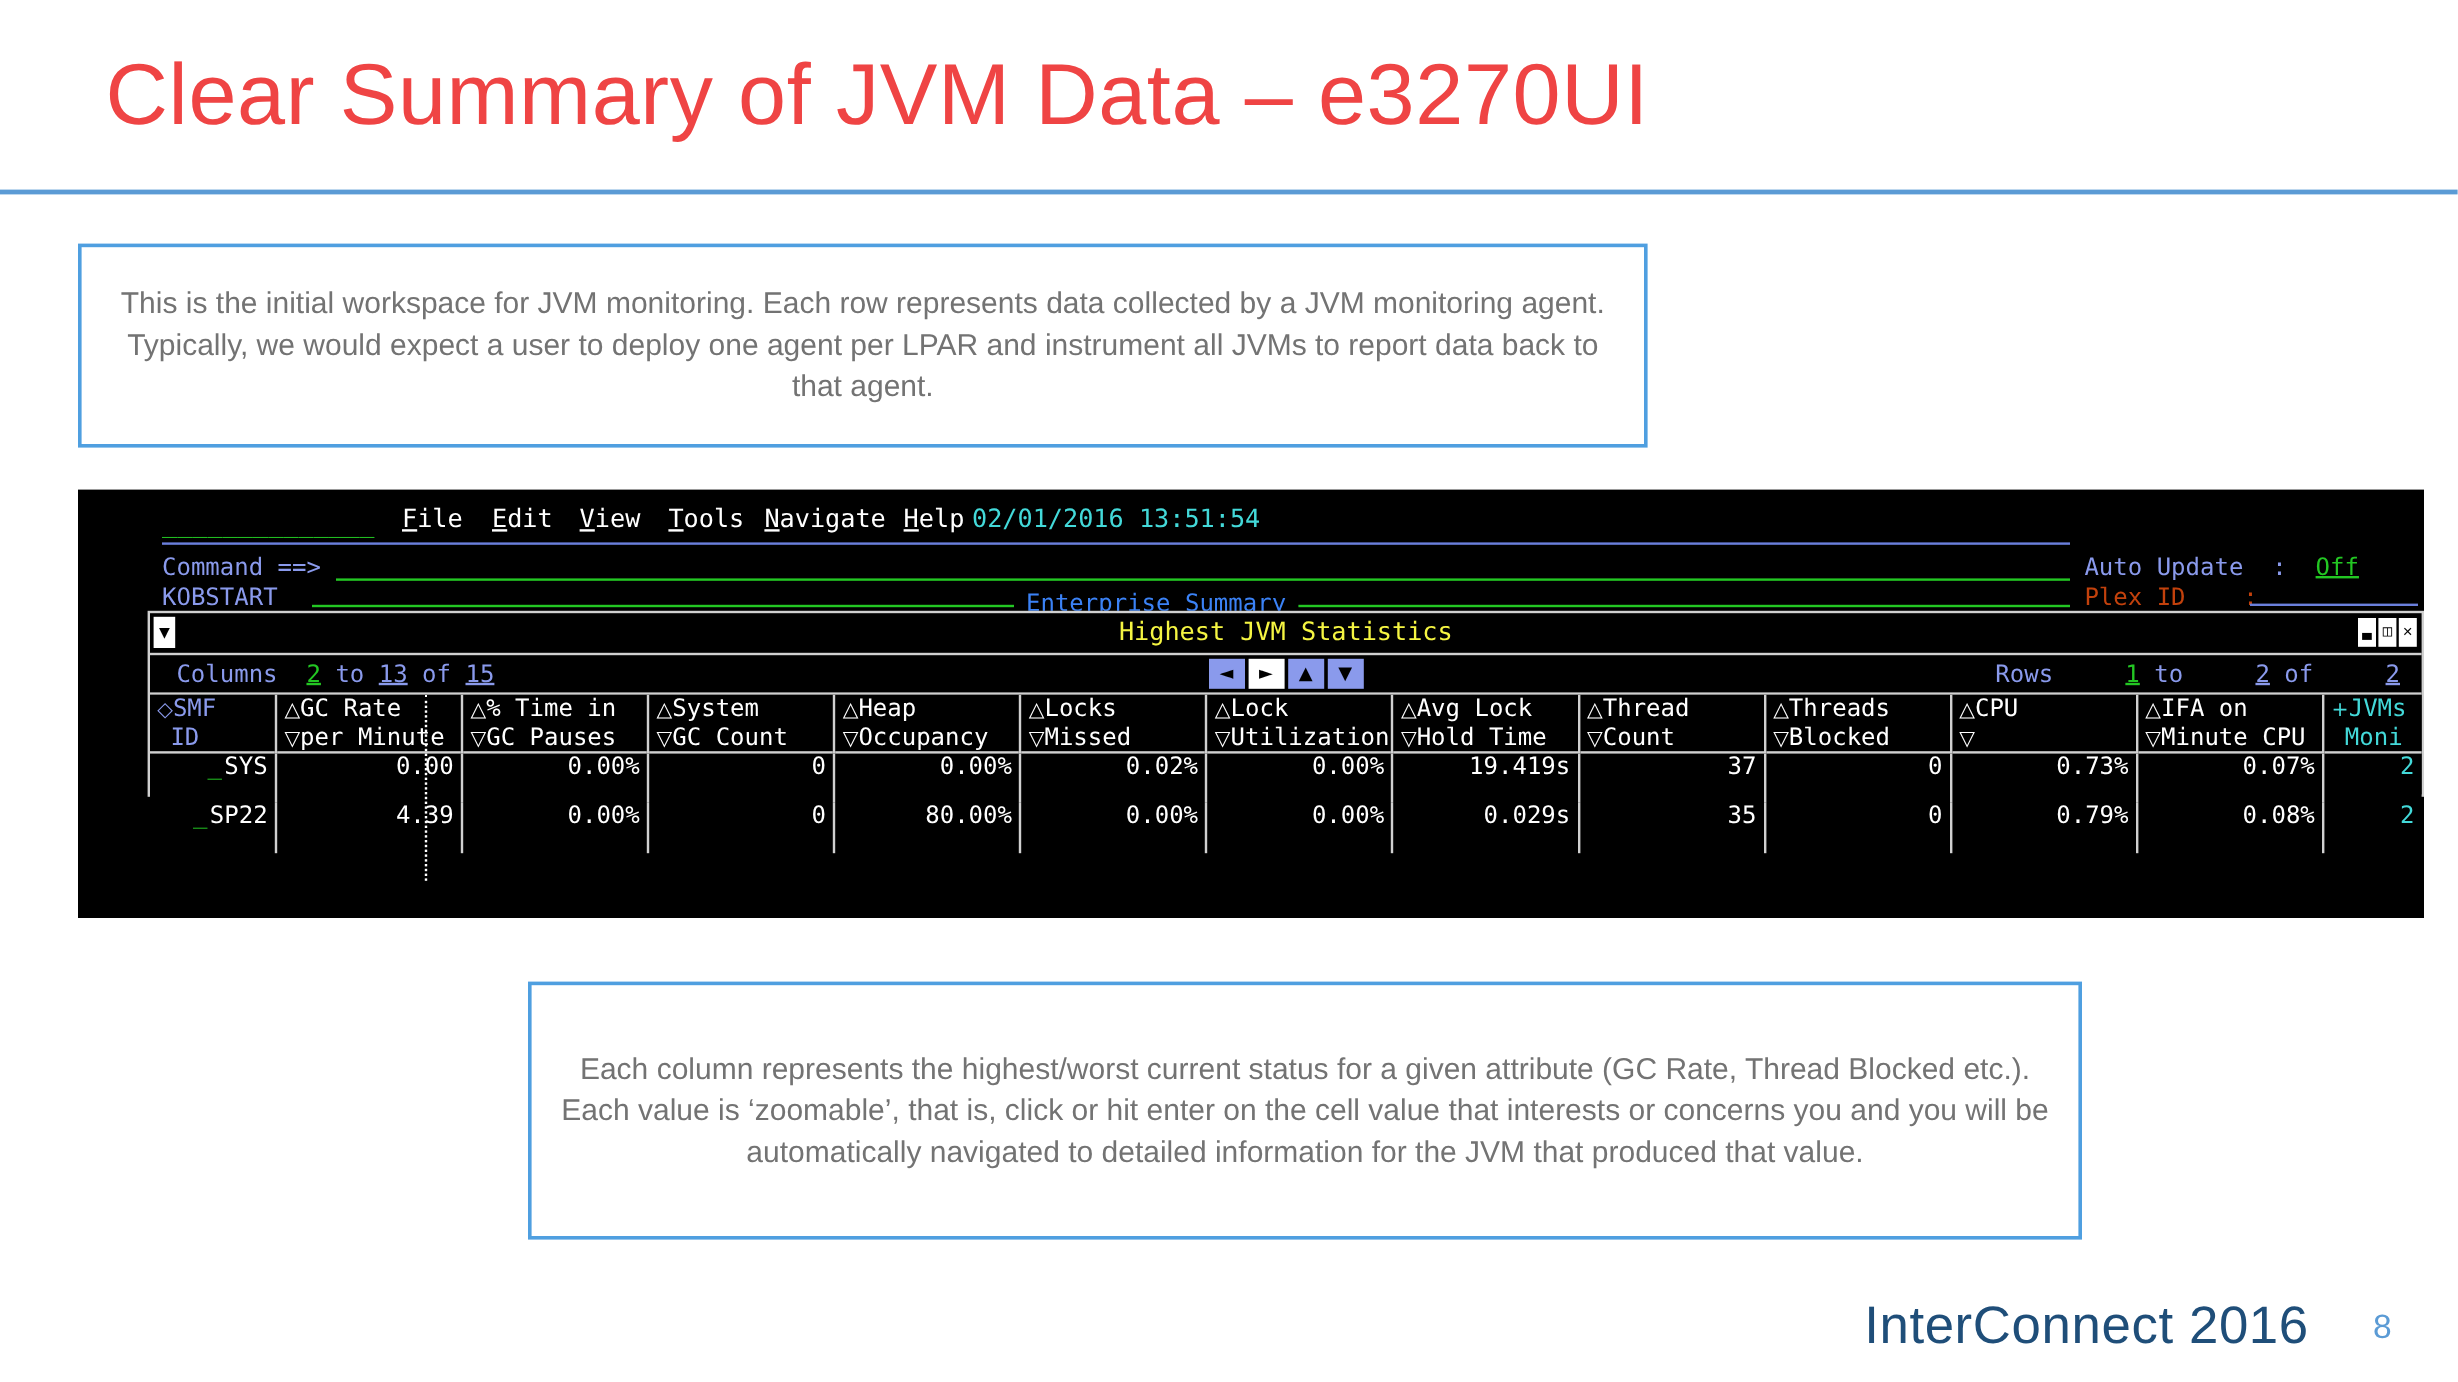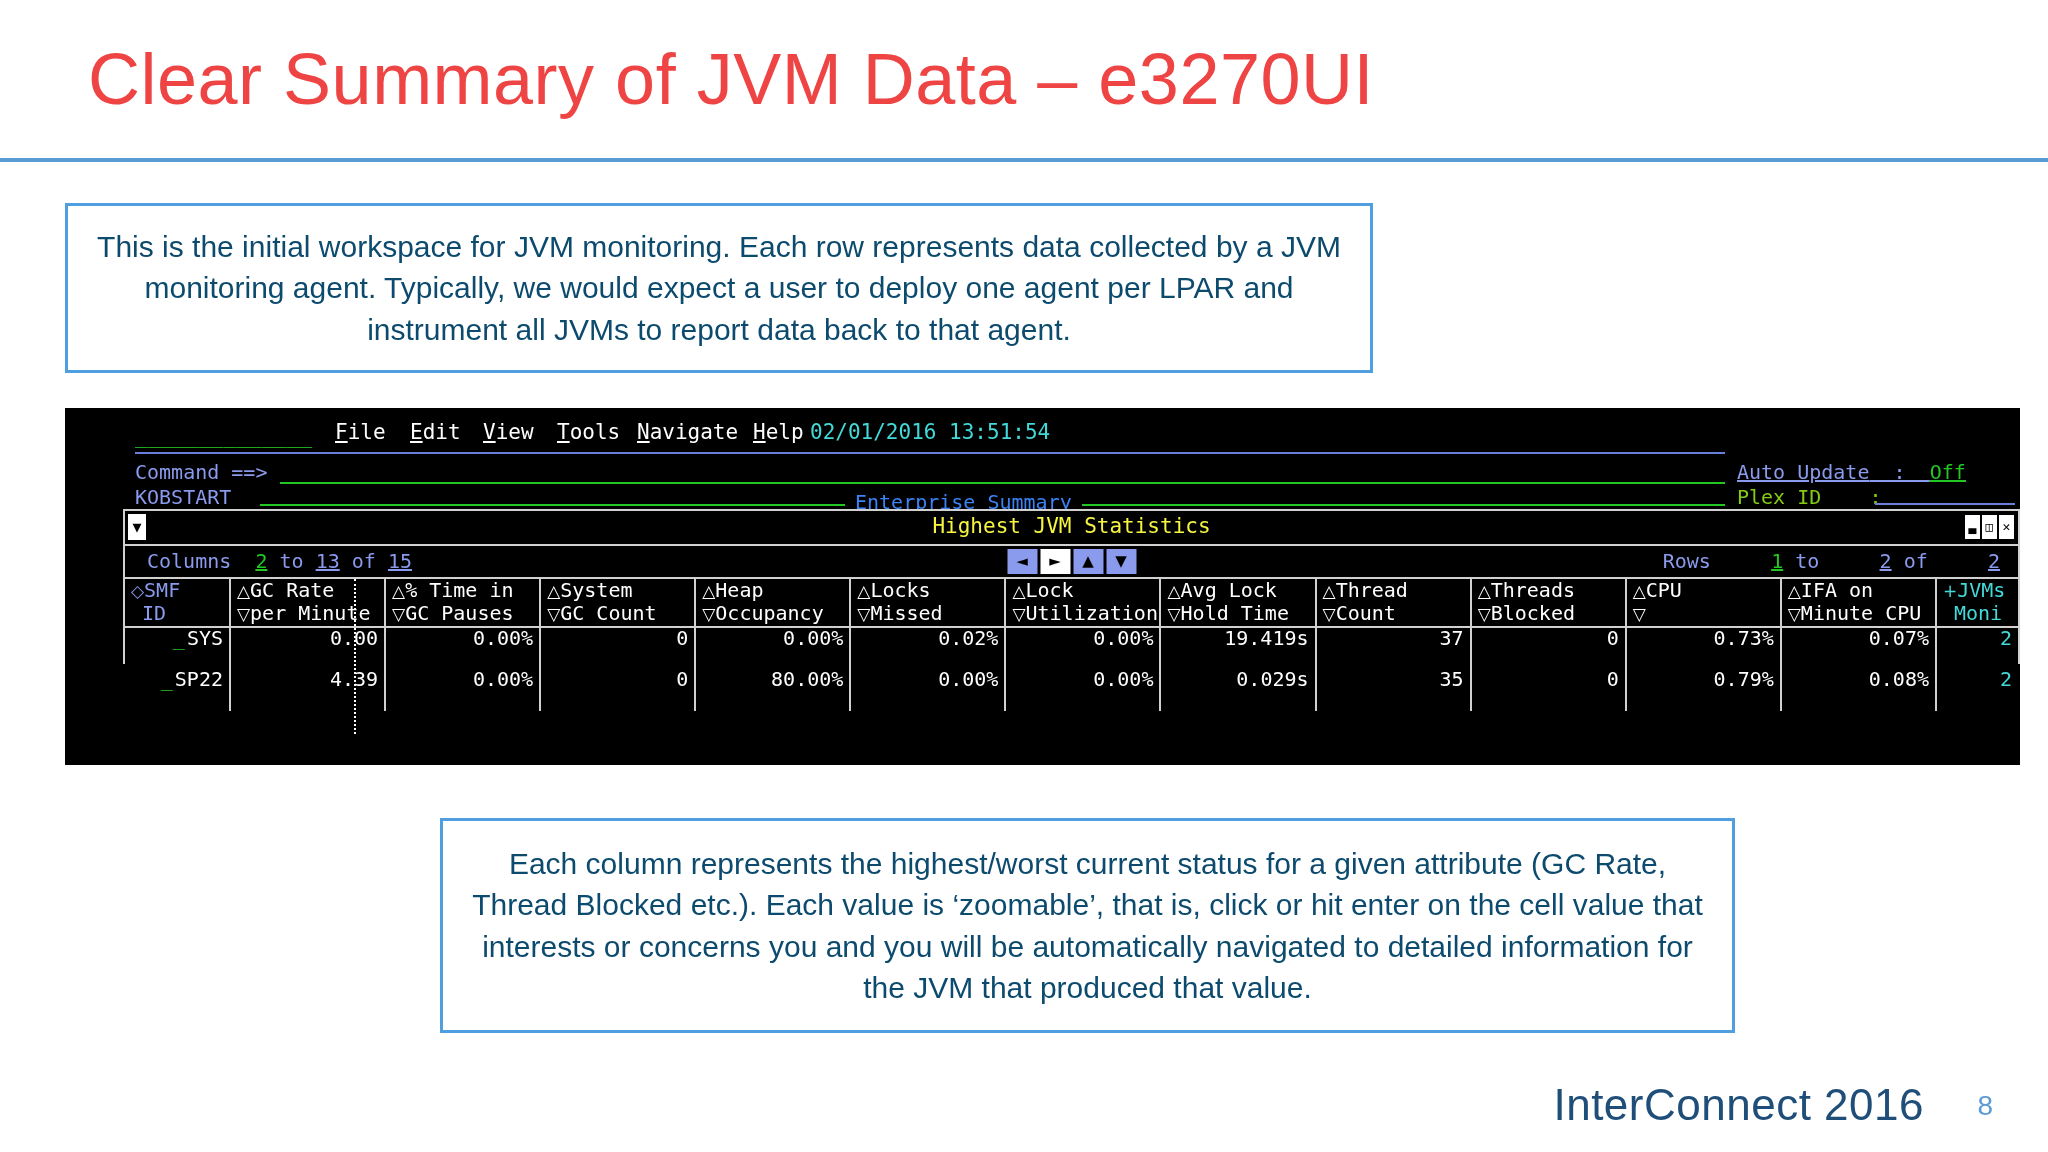--- a/index.html
+++ b/index.html
@@ -35,23 +35,23 @@
     background:#ffffff;
     border:3px solid #4f9fe0;
     display:flex;
     align-items:center;
     justify-content:center;
     text-align:center;
   }
   .callout p {
     margin:0;
     padding:0 18px;
-    font-size:30px;
+    font-size:25px;
     line-height:1.38;
-    color:#0c4a6e;
+    color:#737373;
     font-family:"Liberation Sans", sans-serif;
   }
   #callout-top {
     left:65px; top:203px;
     width:1308px; height:170px;
   }
   #callout-bottom {
     left:440px; top:818px;
     width:1295px; height:215px;
   }
@@ -94,23 +94,23 @@
     background:#6a7fdc;
   }
   #cmd-label { position:absolute; left:70px; top:54px; color:#8a9aec; }
   #cmd-line {
     position:absolute; left:215px; top:74px;
     width:1445px; height:2px; background:#23c723;
   }
   #kobstart { position:absolute; left:70px; top:79px; color:#8a9aec; }
 
   
-  #auto-update { position:absolute; left:1672px; top:54px; color:#8a9aec; white-space:pre;text-decoration:underline; }
+  #auto-update { position:absolute; left:1672px; top:54px; color:#8a9aec; white-space:pre; }
   #auto-update-val { color:#23c723; text-decoration:underline; }
-  #plex-id { position:absolute; left:1672px; top:79px; color:#84cc16; white-space:pre; }
+  #plex-id { position:absolute; left:1672px; top:79px; color:#c2410c; white-space:pre; }
   #sys-id  { position:absolute; left:1672px; top:104px; color:#8a9aec; white-space:pre; }
   #plex-field { position:absolute; left:1810px; top:95px; width:140px; height:2px; background:#6a7fdc; }
   #sys-field  { position:absolute; left:1810px; top:120px; width:140px; height:2px; background:#6a7fdc; }
 
   
   #workspace {
     position:absolute;
     left:58px; top:101px;
     width:1897px; height:155px;
     border:2px solid #d0d0d0;

